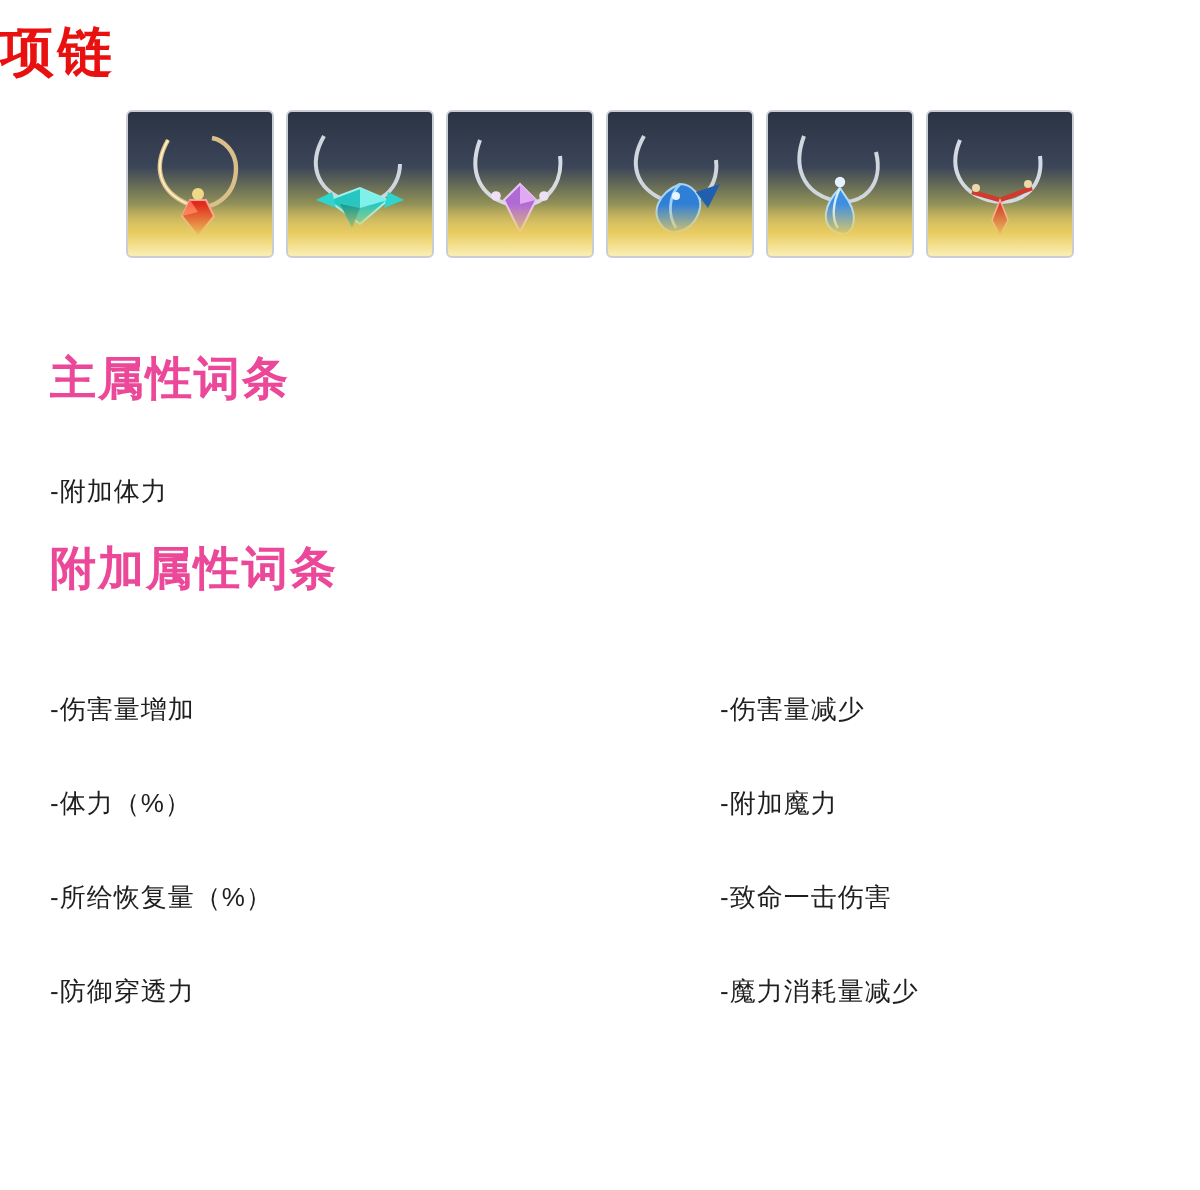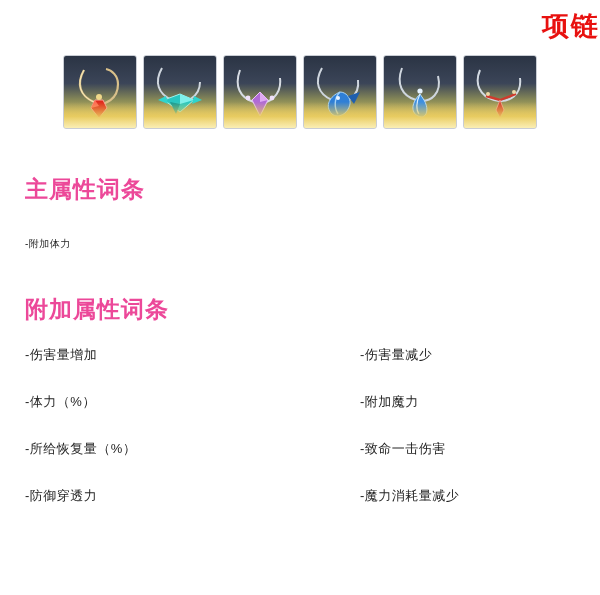--- a/index.html
+++ b/index.html
@@ -15,21 +15,21 @@
     overflow: hidden;
     position: relative;
   }
   .page {
     width: 600px;
     height: 595px;
     position: relative;
     box-sizing: border-box;
   }
   .title {
-    text-align: right;
+    text-align: left;
     color: #e8110f;
     font-size: 27px;
     font-weight: bold;
     letter-spacing: 2px;
     margin: 9px 0 0 0;
     line-height: 34px;
   }
   .icon-row {
     display: flex;
     justify-content: center;
@@ -65,28 +65,28 @@
   }
   .sec1 {
     position: absolute;
     left: 25px;
     top: 165px;
   }
   .main-stat {
     position: absolute;
     left: 25px;
     top: 228px;
-    font-size: 10px;
+    font-size: 13px;
     color: #1f1f1f;
     letter-spacing: 0.5px;
   }
   .sec2 {
     position: absolute;
     left: 25px;
-    top: 285px;
+    top: 260px;
   }
   .stat-grid {
     position: absolute;
     left: 25px;
     top: 338px;
     width: 550px;
     display: grid;
     grid-template-columns: 335px 215px;
     grid-auto-rows: 47px;
     font-size: 13px;

